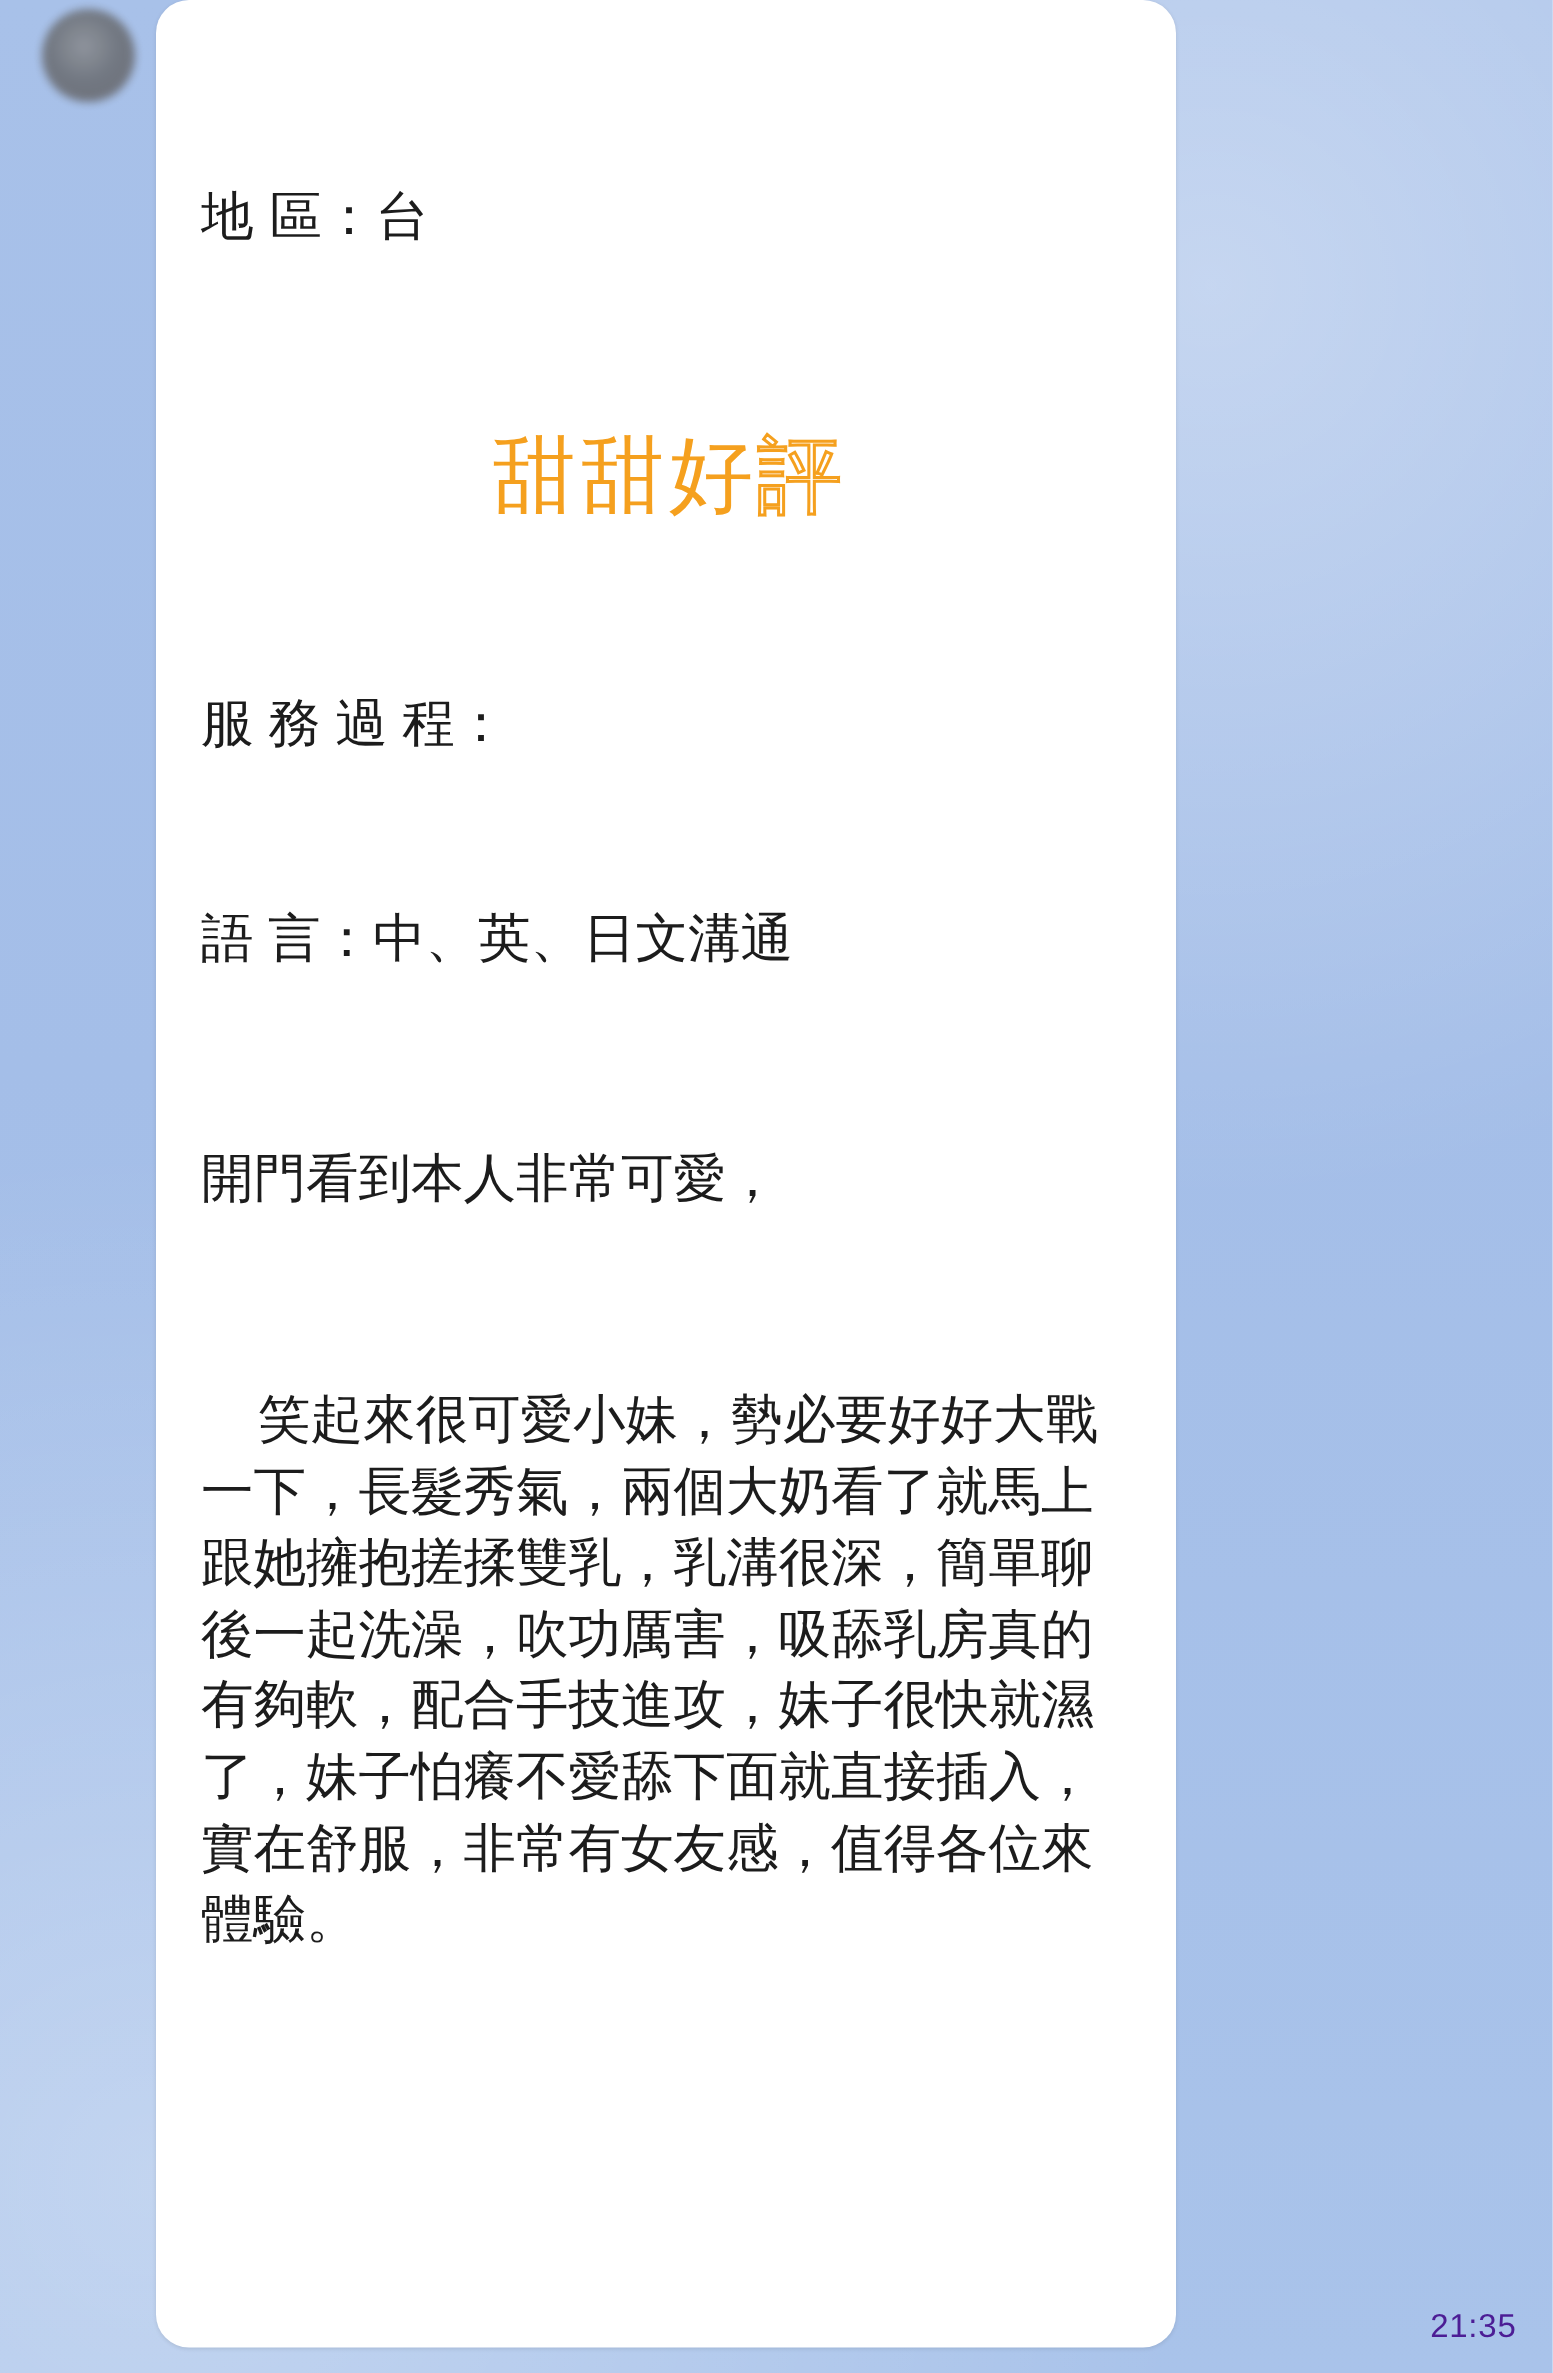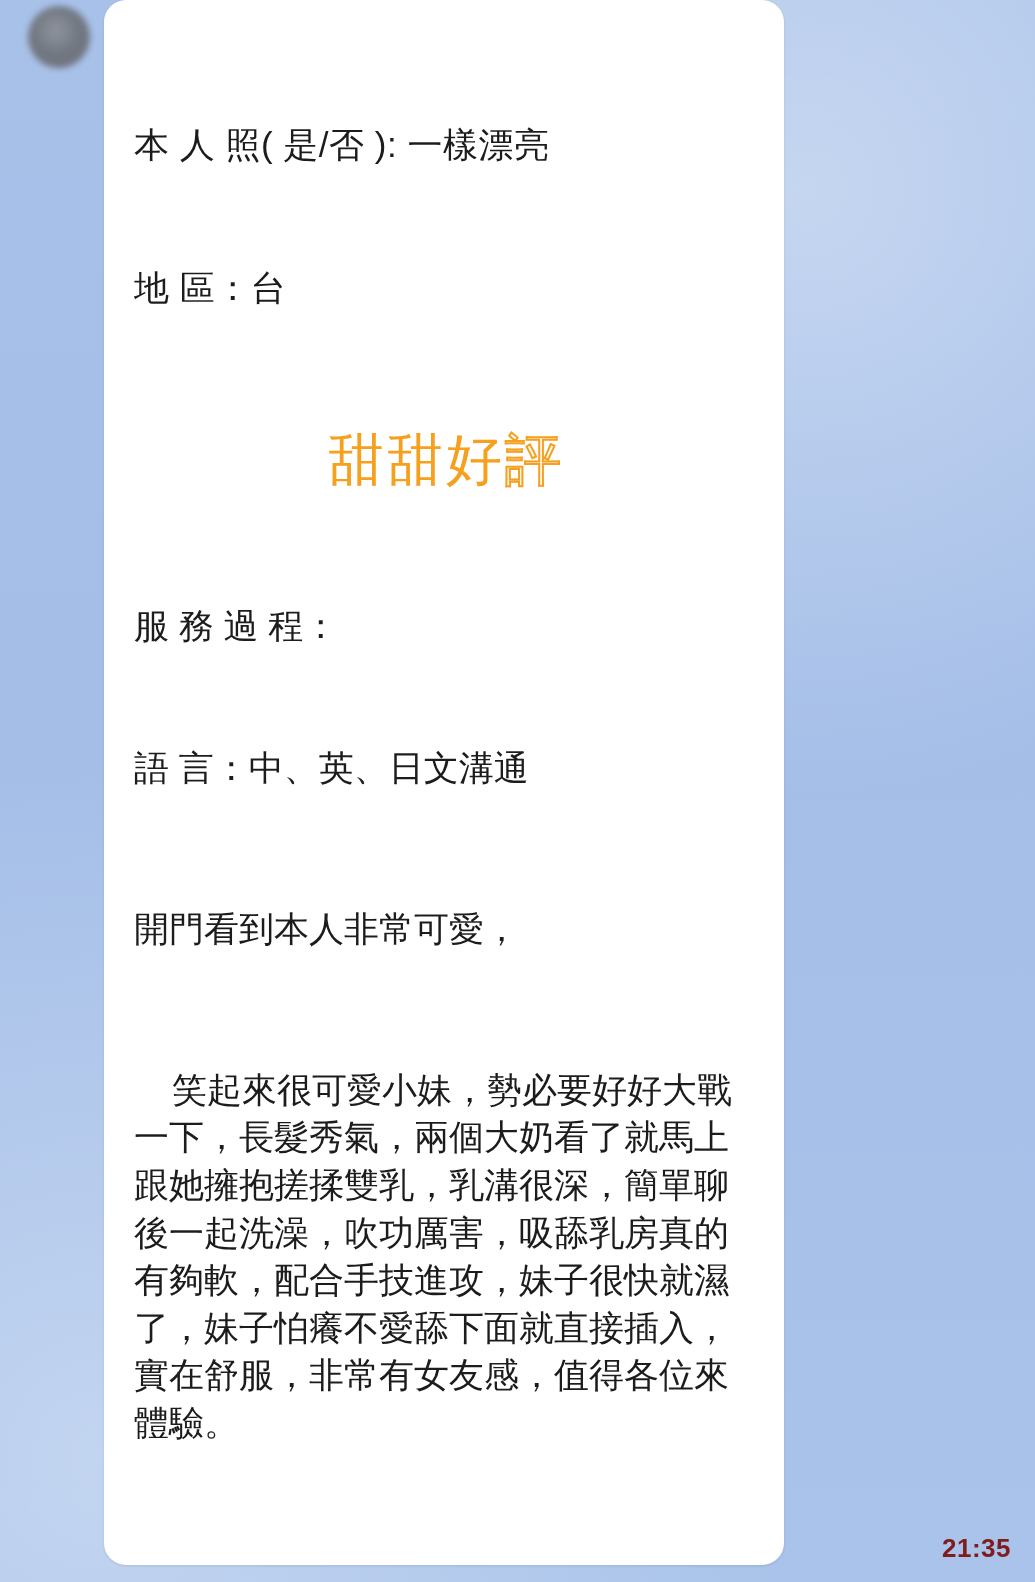--- a/index.html
+++ b/index.html
@@ -80,37 +80,35 @@
     margin-top: 18px;
     text-indent: 0;
   }
   .para.indent {
     text-indent: 38px;
   }
   .timestamp {
     position: absolute;
     right: 24px;
     bottom: 18px;
-    font-size: 26px;
-    color: #7f1d1d;
+    font-size: 22px;
+    color: #4c1d95;
     letter-spacing: 0.5px;
-    font-weight: bold;
   }
 </style>
 </head>
 <body>
 
 <div class="wallpaper"></div>
 
 <div class="avatar"></div>
 
 <div class="bubble">
 
   <div class="msgtext header-lines">
-    <div class="line">本 人 照( 是/否 ): 一樣漂亮</div>
     <div class="line">地 區：台</div>
   </div>
 
   <div class="title"><span class="orange">甜甜好</span><span class="white">評</span></div>
 
   <div class="msgtext body-block">
     <div class="line">服 務 過 程：</div>
     <div class="line">語 言：中、英、日文溝通</div>
     <div class="para">開門看到本人非常可愛，</div>
     <div class="para indent">笑起來很可愛小妹，勢必要好好大戰一下，長髮秀氣，兩個大奶看了就馬上跟她擁抱搓揉雙乳，乳溝很深，簡單聊後一起洗澡，吹功厲害，吸舔乳房真的有夠軟，配合手技進攻，妹子很快就濕了，妹子怕癢不愛舔下面就直接插入，實在舒服，非常有女友感，值得各位來體驗。</div>

